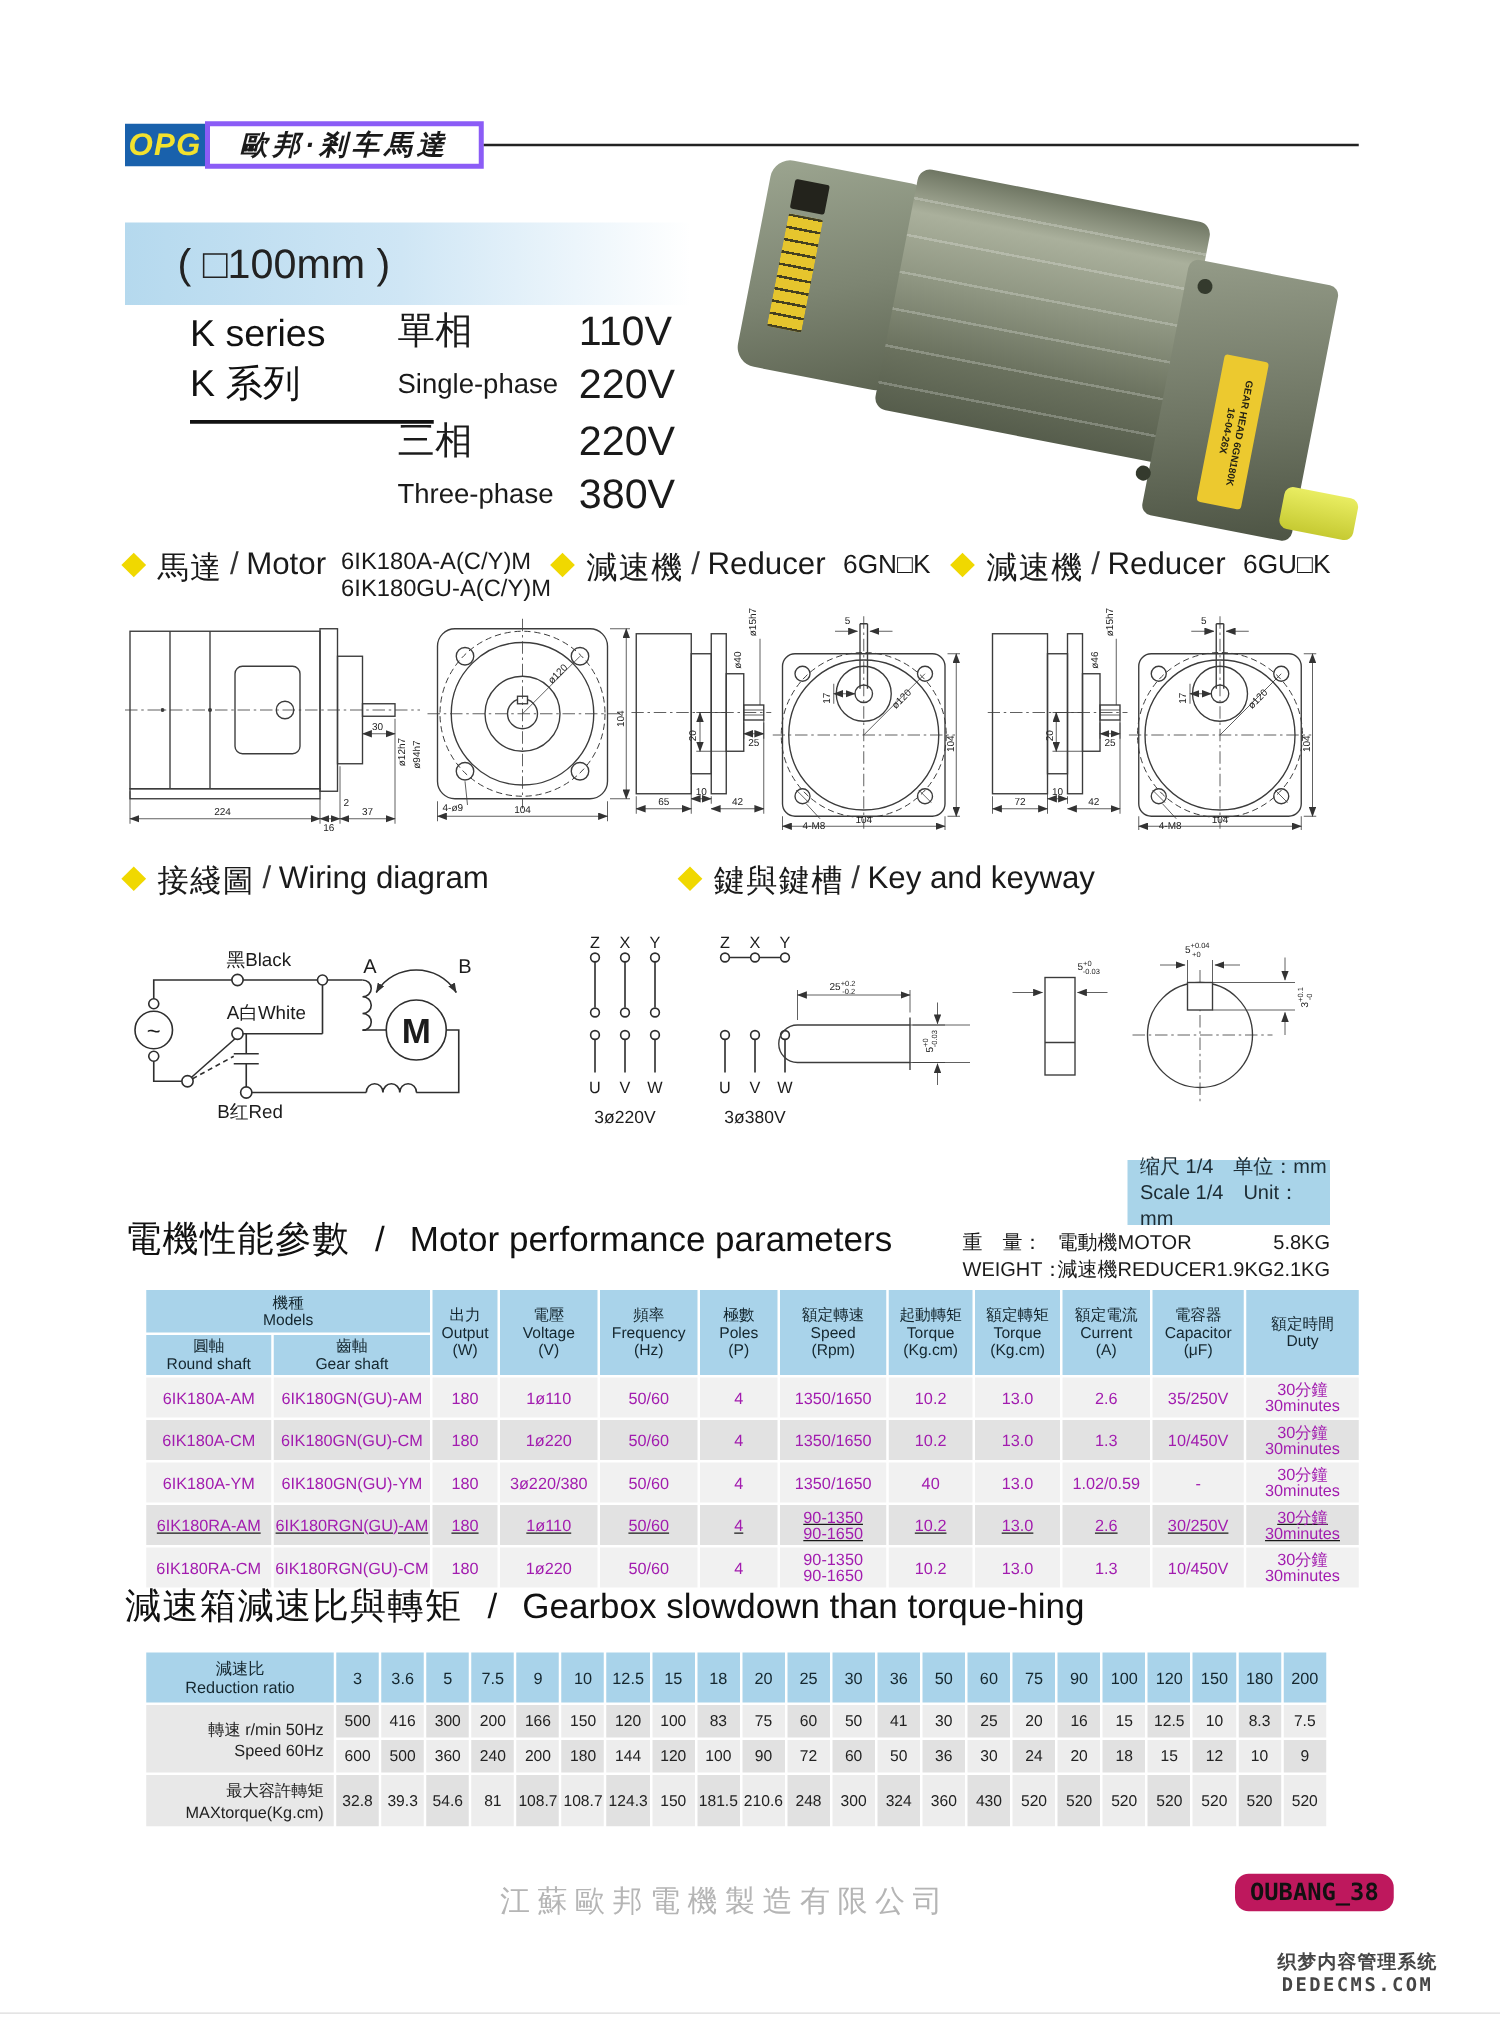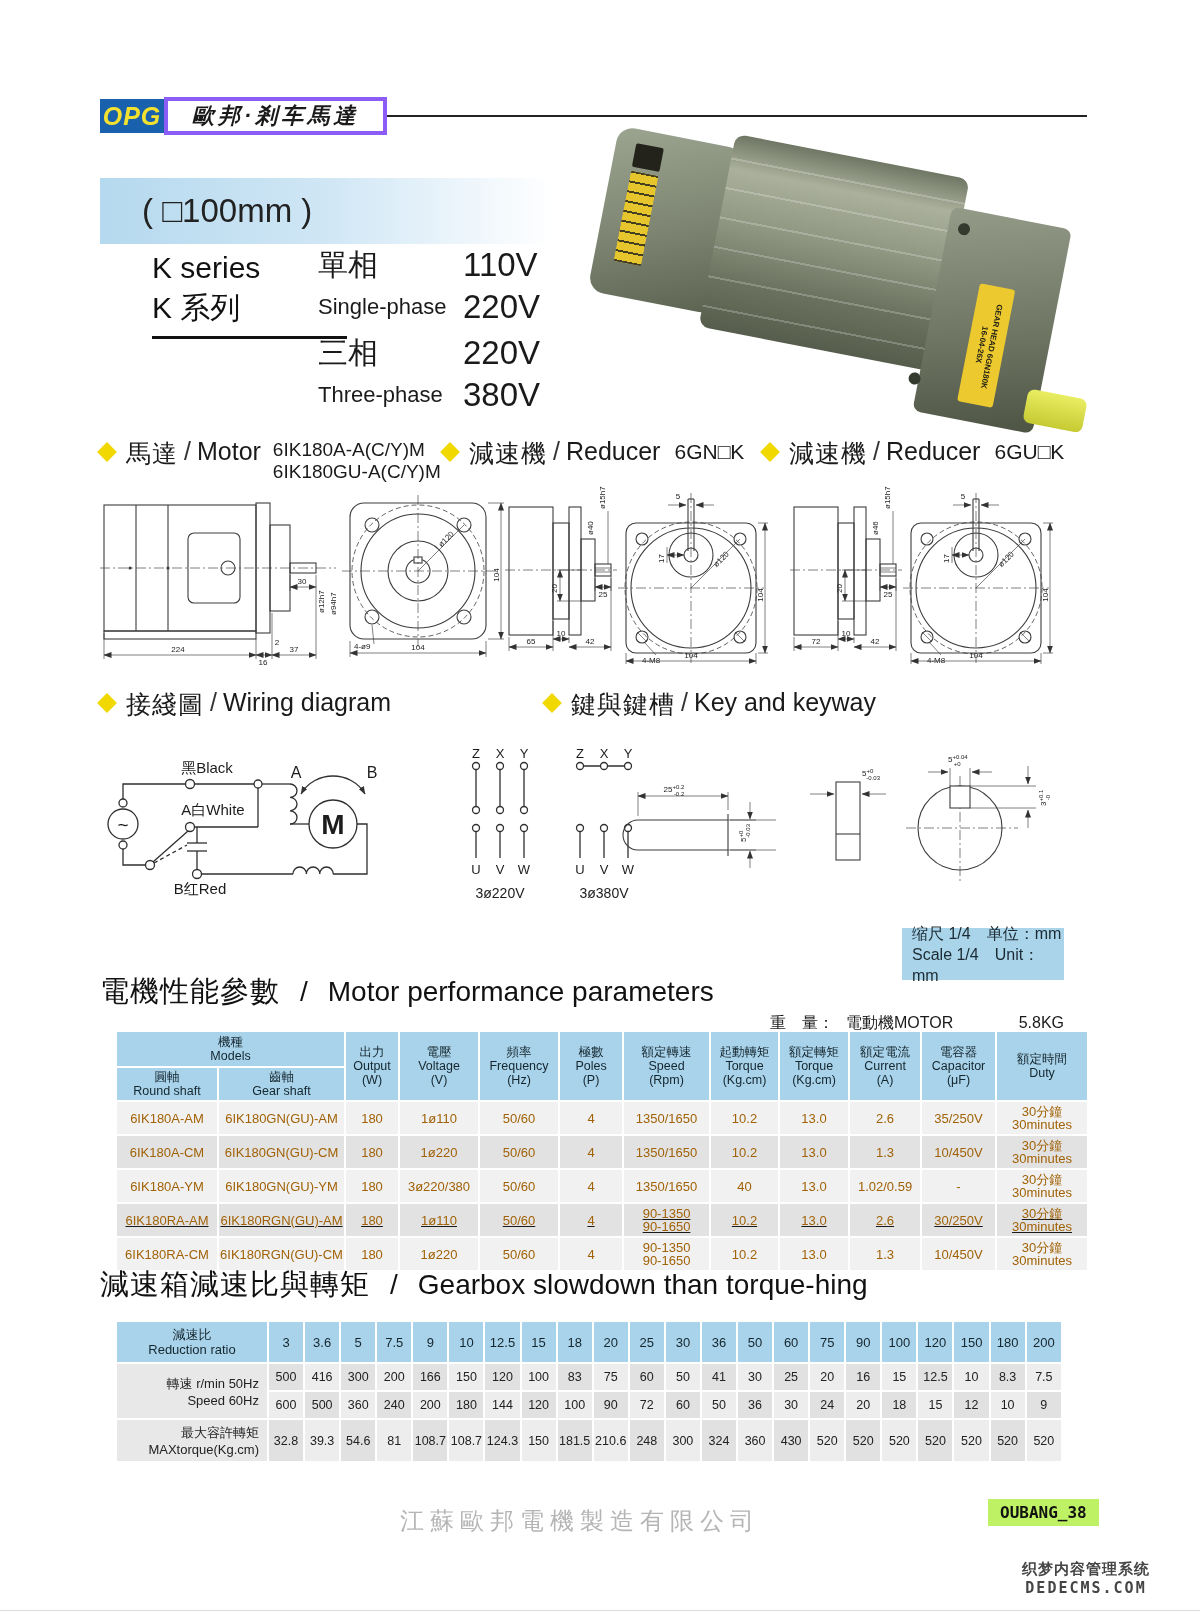--- a/index.html
+++ b/index.html
@@ -74,51 +74,51 @@
   
   .wire line,.wire path,.wire circle{stroke:#2f2f2f;fill:none;stroke-width:1.3;}
   .wire circle{fill:#fff;}
   .wire text{stroke:none;fill:#1c1c1c;font-family:"Liberation Sans","DejaVu Sans",sans-serif;}
 
   
   .scalebox{position:absolute;left:902px;top:928px;width:162px;height:52px;background:#a9d4e9;
             display:flex;flex-direction:column;justify-content:center;padding-left:10px;box-sizing:border-box;}
   .scalebox div{font-size:16px;line-height:21px;color:#1c2b33;}
   .weight{position:absolute;left:770px;top:984px;width:294px;font-size:16px;line-height:22px;}
-  .weight .row{display:grid;grid-template-columns:76px 1fr auto;margin-top:28px;}
+  .weight .row{display:grid;grid-template-columns:76px 1fr auto;}
   .weight .val{text-align:right;}
 
   
   .big-title{position:absolute;display:flex;align-items:baseline;color:#111;gap:12px;}
   .big-title .zh{font-size:29px;letter-spacing:1px;}
   .big-title .sl{font-size:28px;margin:0 8px;}
   .big-title .en{font-size:28px;}
 
   
   table{border-collapse:separate;border-spacing:2px;background:#fff;}
   .perf{position:absolute;left:115px;top:1030px;width:948px;table-layout:fixed;}
   .perf th{background:#a9d3ea;font-weight:normal;font-size:12.5px;line-height:14px;color:#14262e;padding:1px 0;}
-  .perf td{text-align:center;font-size:13px;line-height:13px;padding:2px 0;color:#a16207;}
+  .perf td{text-align:center;font-size:13px;line-height:13px;padding:2px 0;color:#a21caf;}
   .perf tbody tr:nth-child(odd) td{background:#f1f1f1;}
   .perf tbody tr:nth-child(even) td{background:#e2e2e2;}
   .pre{white-space:pre-line;}
 
   
   .gb{position:absolute;left:115px;top:1320px;width:948px;table-layout:fixed;}
   .gb th{background:#a9d3ea;font-weight:normal;font-size:13px;line-height:15px;color:#14262e;padding:2px 0;}
   .gb th.lab{font-size:13px;}
   .gb td{text-align:center;font-size:12.5px;padding:4px 0;color:#222;background:#ededed;}
   .gb td:nth-child(even){background:#e1e1e1;}
   .gb .rlab{background:#e8e8e8;font-size:13px;text-align:right;padding-right:8px;font-weight:normal;}
 
   
   .company{position:absolute;left:0;top:1505px;width:1160px;text-align:center;color:#b5b5b5;
            font-size:24px;letter-spacing:6px;}
-  .pagetag{position:absolute;left:988px;top:1499px;background:#bef264;color:#111;font-weight:bold;
-           font-size:16px;padding:4px 12px;font-family:"DejaVu Sans Mono","Liberation Mono",monospace;}
+  .pagetag{position:absolute;left:988px;top:1499px;background:#be185d;color:#111;font-weight:bold;
+           font-size:19px;padding:4px 12px;font-family:"DejaVu Sans Mono","Liberation Mono",monospace;border-radius:11px;}
   .watermark{position:absolute;left:1022px;top:1560px;text-align:center;color:#454545;font-weight:bold;
            text-shadow:1px 1px 0 #fff,-1px -1px 0 #fff,1px -1px 0 #fff,-1px 1px 0 #fff;}
   .watermark .l1{font-size:15px;letter-spacing:1px;}
   .watermark .l2{font-size:15px;letter-spacing:2px;font-family:"DejaVu Sans Mono","Liberation Mono",monospace;}
   .bottomline{position:absolute;left:0;top:1610px;width:1200px;height:1px;background:#dcdcdc;}
 </style>
 </head>
 <body>
 
 <svg width="0" height="0" style="position:absolute" aria-hidden="true">

